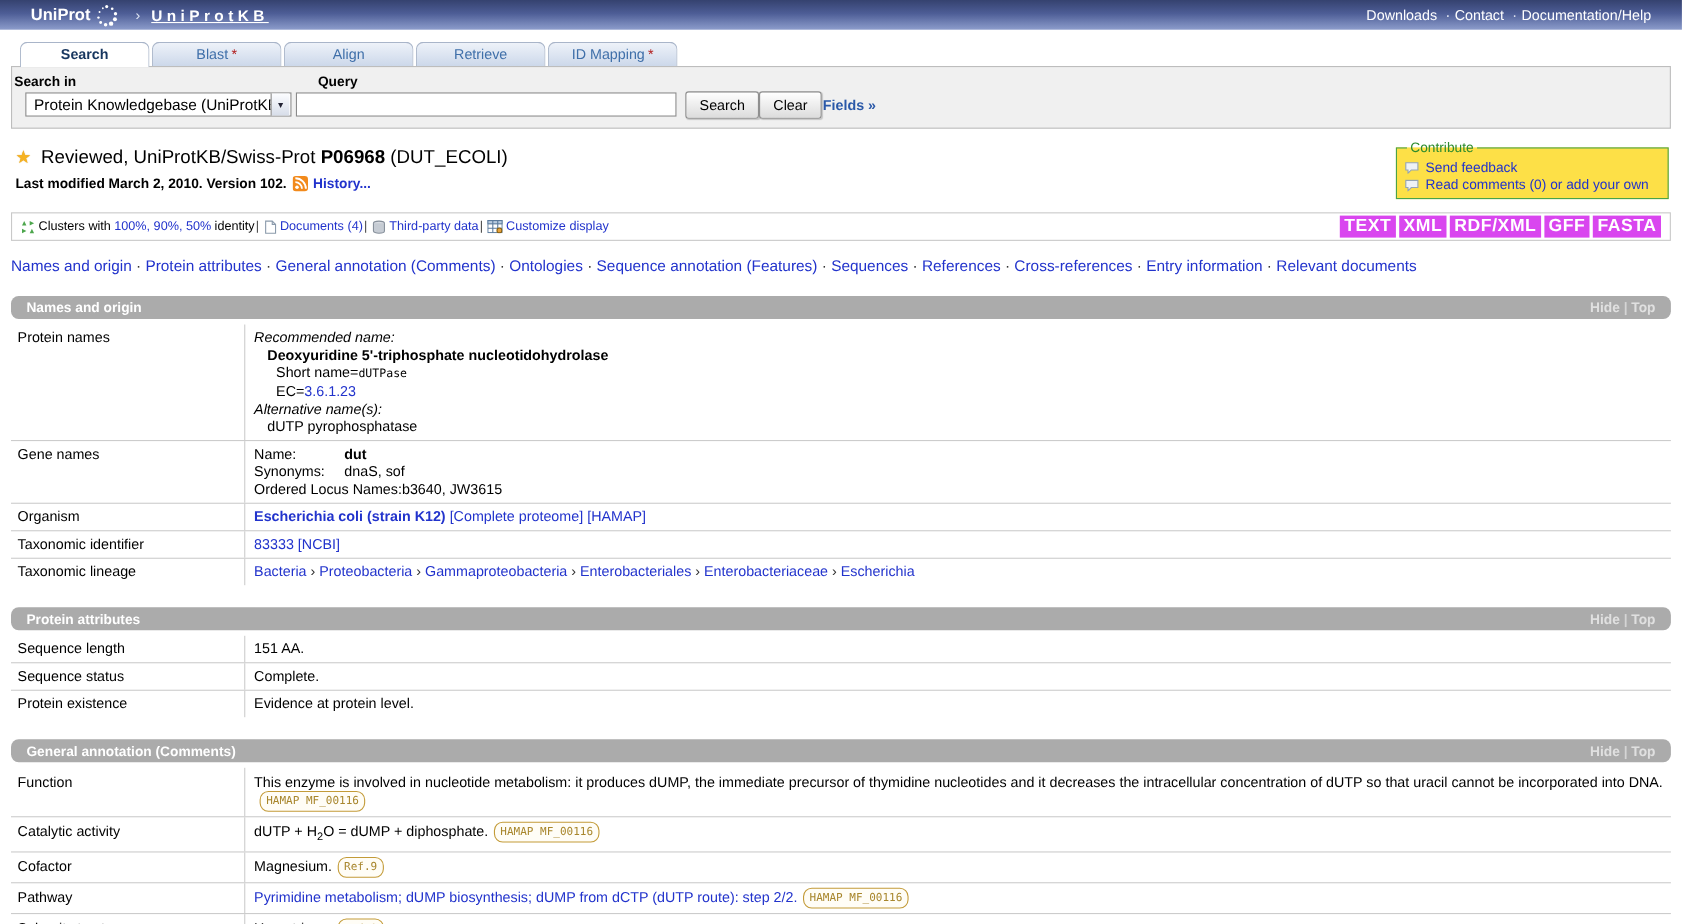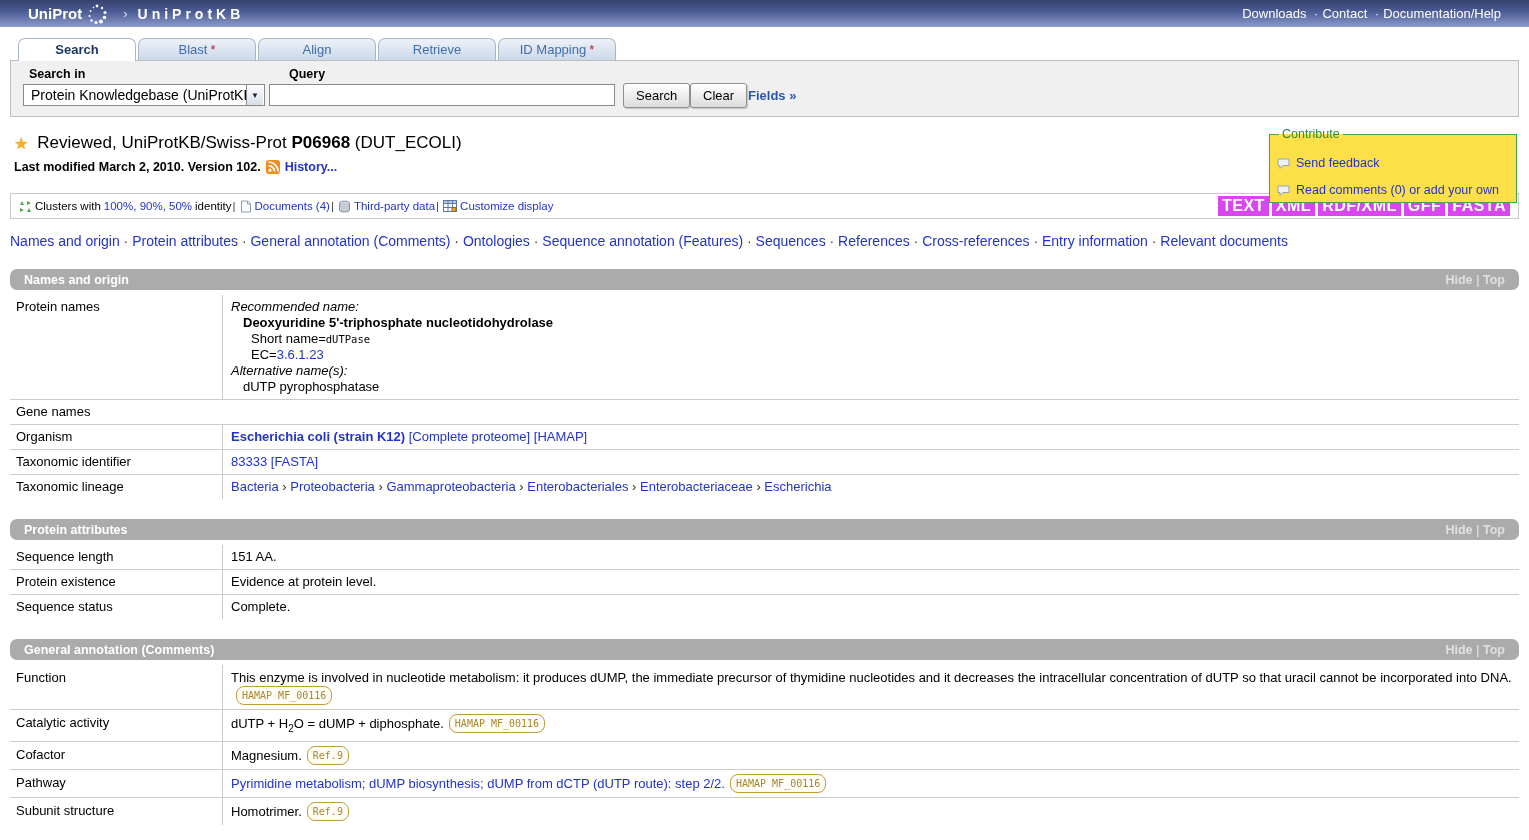--- a/index.html
+++ b/index.html
@@ -8,37 +8,37 @@
     font-family:"Liberation Sans", sans-serif; font-size:13px; color:#000; }
   a { text-decoration:none; color:#2233cc; cursor:pointer; }
 
   
   .topbar { height:27px; background:linear-gradient(180deg,#35426f 0%,#4d5d96 45%,#8headerc 100%);
     background:linear-gradient(180deg,#35426f 0%,#4d5d96 45%,#8c9ccb 100%);
     display:flex; align-items:center; padding:0 28px; color:#fff; }
   .logo { display:flex; align-items:center; gap:3px; }
   .logo-text { font-weight:bold; font-size:15px; color:#fff; }
   .crumb-sep { margin:0 10px 0 14px; color:#dde4f2; font-size:13px; }
-  .app-title { font-weight:bold; font-size:14px; letter-spacing:4px; color:#fff; }
+  .app-title { font-weight:bold; font-size:14px; letter-spacing:4px; color:#fff;text-decoration:underline; }
   .top-links { margin-left:auto; display:flex; }
   .top-links a { color:#fff; font-size:13px; }
   .top-links a:not(:last-child)::after { content:" · "; color:#e8ecf6; margin:0 4px; }
 
   
   .tabrow { display:flex; gap:2px; padding-left:18px; margin-top:11px; position:relative; z-index:2; }
   .tab { width:118px; height:22px; line-height:21px; text-align:center;
     background:linear-gradient(#eef2f9,#ccd8ea); border:1px solid #a9b5c9; border-bottom:none;
     border-radius:7px 7px 0 0; color:#3f6fa9; font-size:13px; cursor:pointer; }
   .tab.active { background:#fff; color:#17365f; font-weight:bold; height:23px; margin-bottom:-1px; }
   .tab .mark { color:#b22222; margin-left:3px; }
 
   
   .searchpanel { margin:0 10px; border:1px solid #bdbdbd; background:#f0f0f0; height:57px; position:relative; }
   .sp-label { position:absolute; font-weight:bold; font-size:12.5px; color:#000; }
-  .lbl-searchin { left:18px; top:6px; }
+  .lbl-searchin { left:2px; top:6px; }
   .lbl-query { left:278px; top:6px; }
   .selectbox { position:absolute; left:12px; top:23px; width:242px; height:22px; background:#fff;
     border:1px solid #8a8a8a; display:flex; align-items:center; cursor:pointer; }
   .selectbox .sel-text { font-size:14px; padding-left:7px; white-space:nowrap; overflow:hidden; width:222px; }
   .selectbox .arrow-btn { width:17px; height:100%; background:linear-gradient(#fcfdff,#d7dde9);
     border-left:1px solid #8a8a8a; display:flex; align-items:center; justify-content:center;
     font-size:8px; color:#223; flex-shrink:0; }
   .query-input { position:absolute; left:258px; top:23px; width:346px; height:22px;
     border:1px solid #8a8a8a; font-size:13px; padding:0 4px; background:#fff; }
   .btn { position:absolute; top:22px; height:25px; background:linear-gradient(#ffffff,#dcdcdc);
@@ -54,21 +54,21 @@
   .entry-title { padding-left:4px; font-size:17px; display:flex; align-items:center; gap:9px; }
   .star { color:#f6b221; font-size:16px; text-shadow:0 0 1px #d19012; }
   .acc { font-weight:bold; }
   .entry-sub { margin-top:7px; padding-left:4px; font-size:12.5px; font-weight:bold;
     display:flex; align-items:center; gap:5px; }
   .history-link { color:#2233cc; font-weight:bold; }
 
   .contribute { position:absolute; right:2px; top:-6px; width:248px; border:1px solid #4aa34a;
     background:#fde047; padding:2px 7px 5px 7px; }
   .contribute legend { color:#2e8b2e; font-size:12.5px; padding:0 3px; margin-left:2px; }
-  .contrib-row { display:flex; align-items:center; gap:6px; margin-top:13px; }
+  .contrib-row { display:flex; align-items:center; gap:6px; margin-top:2px; }
   .contrib-row a { color:#2233cc; font-size:12.5px; }
 
   
   .toolbar { margin-top:14px; border:1px solid #c9c9c9; height:26px; display:flex;
     align-items:center; padding:0 8px; font-size:11.5px; }
   .tool-group { display:flex; align-items:center; gap:3px; }
   .pipe { margin:0 4px 0 1px; color:#444; }
   .pipe::before { content:"|"; }
   .toolbar .blue { color:#2233cc; }
   .formats { margin-left:auto; display:flex; gap:3px; }
@@ -283,60 +283,74 @@
         <div class="it">Recommended name:</div>
         <div class="indent1 b">Deoxyuridine 5'-triphosphate nucleotidohydrolase</div>
         <div class="indent2"><span>Short name=</span><span class="mono-small">dUTPase</span></div>
         <div class="indent2"><span>EC=</span><a>3.6.1.23</a></div>
         <div class="it">Alternative name(s):</div>
         <div class="indent1">dUTP pyrophosphatase</div>
       </div>
     </div>
     <div class="drow">
       <div class="dlabel">Gene names</div>
+      <div class="dcontent">
+        <div class="gn-line">
+            <span class="gn-key">Name:</span>
+            <span class="b">dut</span>
+          </div>
+        <div class="gn-line">
+            <span class="gn-key">Synonyms:</span>
+            <span>dnaS, sof</span>
+          </div>
+        <div class="gn-line">
+            <span class="gn-key auto">Ordered Locus Names:</span>
+            <span>b3640, JW3615</span>
+          </div>
+      </div>
     </div>
     <div class="drow">
       <div class="dlabel">Organism</div>
       <div class="dcontent">
         <a class="b">Escherichia coli (strain K12)</a>
         <a>[Complete proteome]</a>
         <a>[HAMAP]</a>
       </div>
     </div>
     <div class="drow">
       <div class="dlabel">Taxonomic identifier</div>
       <div class="dcontent">
         <a>83333</a>
-        <a>[FASTA]</a>
+        <a>[NCBI]</a>
       </div>
     </div>
     <div class="drow">
       <div class="dlabel">Taxonomic lineage</div>
       <div class="dcontent">
         <a class="lin">Bacteria</a><a class="lin">Proteobacteria</a><a class="lin">Gammaproteobacteria</a><a class="lin">Enterobacteriales</a><a class="lin">Enterobacteriaceae</a><a class="lin">Escherichia</a>
       </div>
     </div>
   </div>
 
   <div class="section-bar">
     <span class="bar-title">Protein attributes</span>
     <span class="bar-controls"><a>Hide</a><span class="barsep"></span><a>Top</a></span>
   </div>
   <div class="datatable">
     <div class="drow">
       <div class="dlabel">Sequence length</div>
       <div class="dcontent">151 AA.</div>
     </div>
     <div class="drow">
+      <div class="dlabel">Sequence status</div>
+      <div class="dcontent">Complete.</div>
+    </div>
+    <div class="drow">
       <div class="dlabel">Protein existence</div>
       <div class="dcontent">Evidence at protein level.</div>
-    </div>
-    <div class="drow">
-      <div class="dlabel">Sequence status</div>
-      <div class="dcontent">Complete.</div>
     </div>
   </div>
 
   <div class="section-bar">
     <span class="bar-title">General annotation (Comments)</span>
     <span class="bar-controls"><a>Hide</a><span class="barsep"></span><a>Top</a></span>
   </div>
   <div class="datatable cm">
     <div class="drow">
       <div class="dlabel">Function</div>

